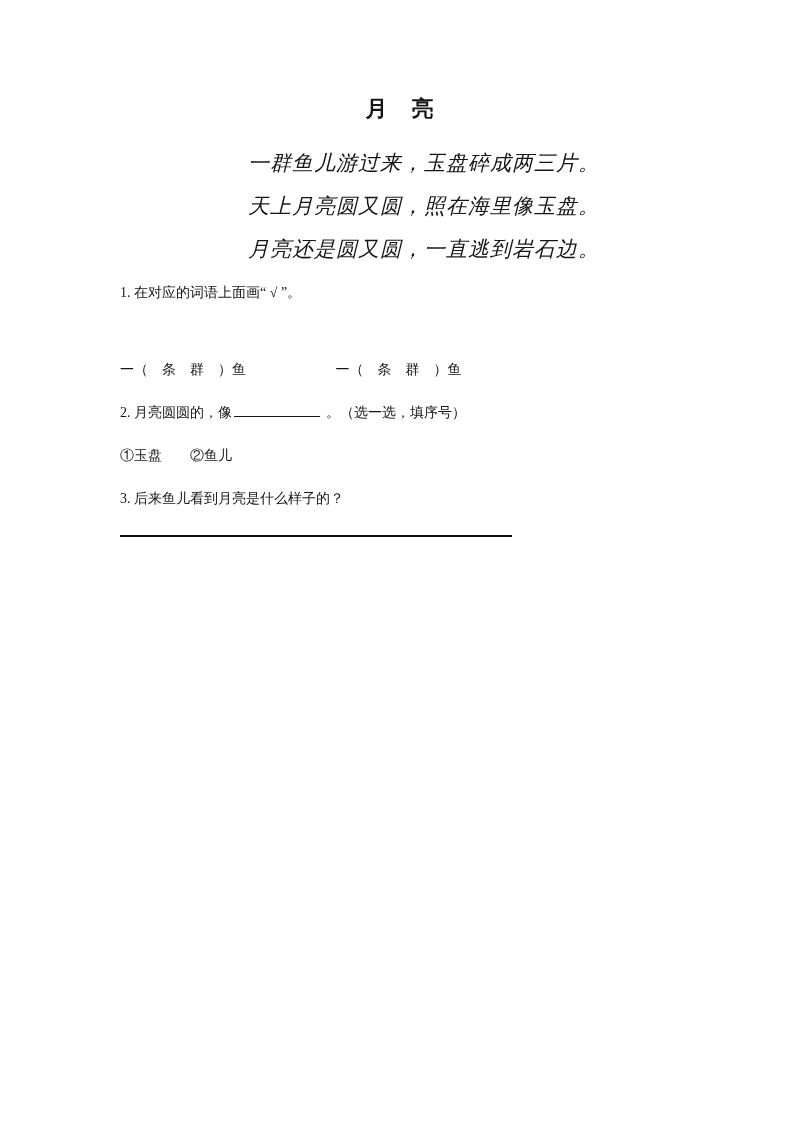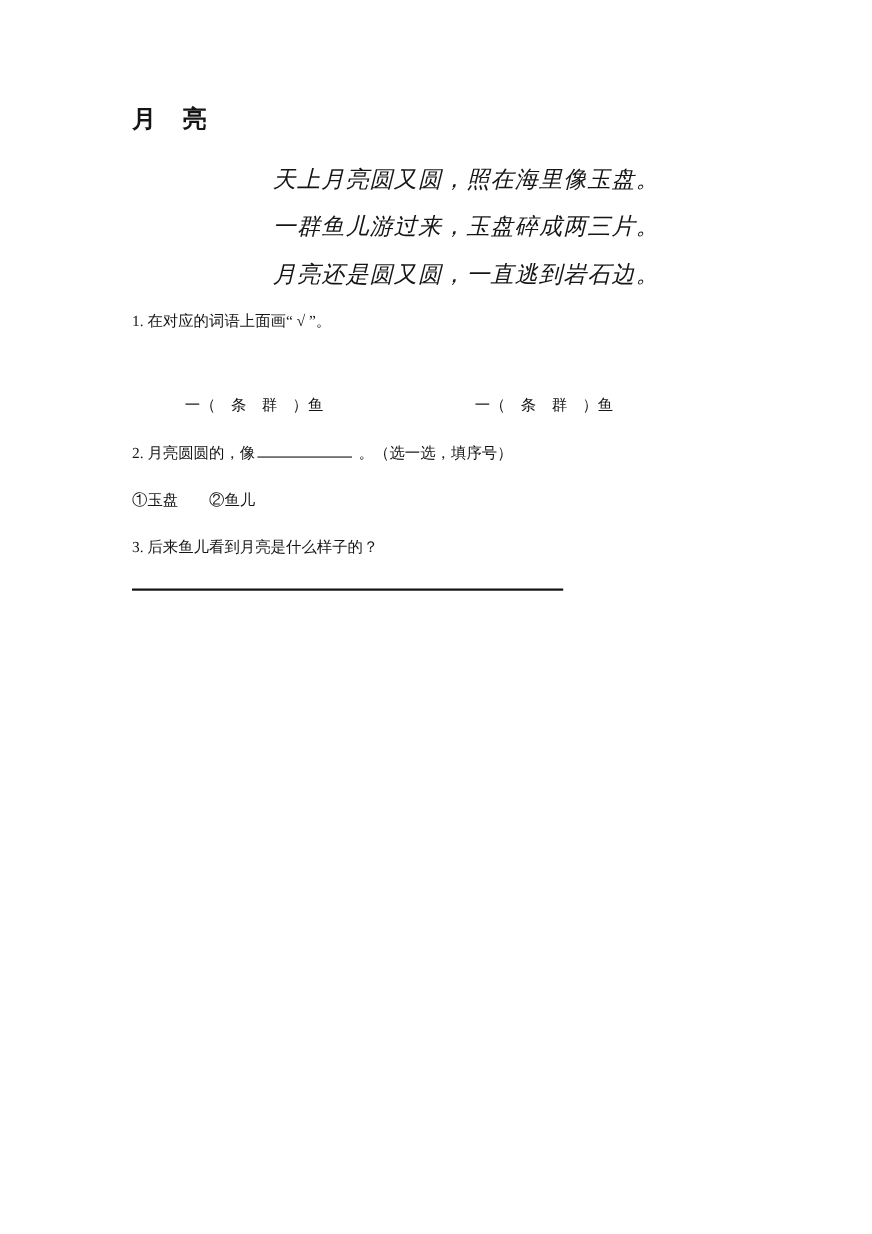--- a/index.html
+++ b/index.html
@@ -17,21 +17,21 @@
     color: #151515;
   }
   .page {
     position: absolute;
     left: 120px;
     top: 92px;
     width: 560px;
   }
   .doc-title {
     margin: 0 0 16px 0;
-    text-align: left;
+    text-align: center;
     font-family: "DejaVu Sans", "Liberation Sans", sans-serif;
     font-weight: bold;
     font-size: 22px;
     line-height: 34px;
     letter-spacing: 1px;
     white-space: nowrap;
   }
   .poem {
     margin-left: 128px;
   }
@@ -45,21 +45,20 @@
   .q-line {
     font-size: 14px;
     line-height: 43px;
     white-space: nowrap;
   }
   .spacer {
     height: 34px;
   }
   .choice-row .choice-group {
     display: inline-block;
-    margin-left: 48px;
   }
   .choice-row .choice-group:first-child {
     margin-right: 86px;
   }
   .blank {
     display: inline-block;
     width: 86px;
     height: 20px;
     border-bottom: 1.5px solid #151515;
     vertical-align: baseline;
@@ -74,22 +73,22 @@
 </style>
 </head>
 <body>
 
 <div class="canvas">
   <div class="page">
 
     <h1 class="doc-title">月　亮</h1>
 
     <div class="poem">
+      <div class="poem-line">一群鱼儿游过来，玉盘碎成两三片。</div>
       <div class="poem-line">天上月亮圆又圆，照在海里像玉盘。</div>
-      <div class="poem-line">一群鱼儿游过来，玉盘碎成两三片。</div>
       <div class="poem-line">月亮还是圆又圆，一直逃到岩石边。</div>
     </div>
 
     <div class="q-line">1. 在对应的词语上面画“ √ ”。</div>
 
     <div class="spacer"></div>
 
     <div class="q-line choice-row">
       <span class="choice-group">一（　条　群　）鱼</span>
       <span class="choice-group">一（　条　群　）鱼</span>

